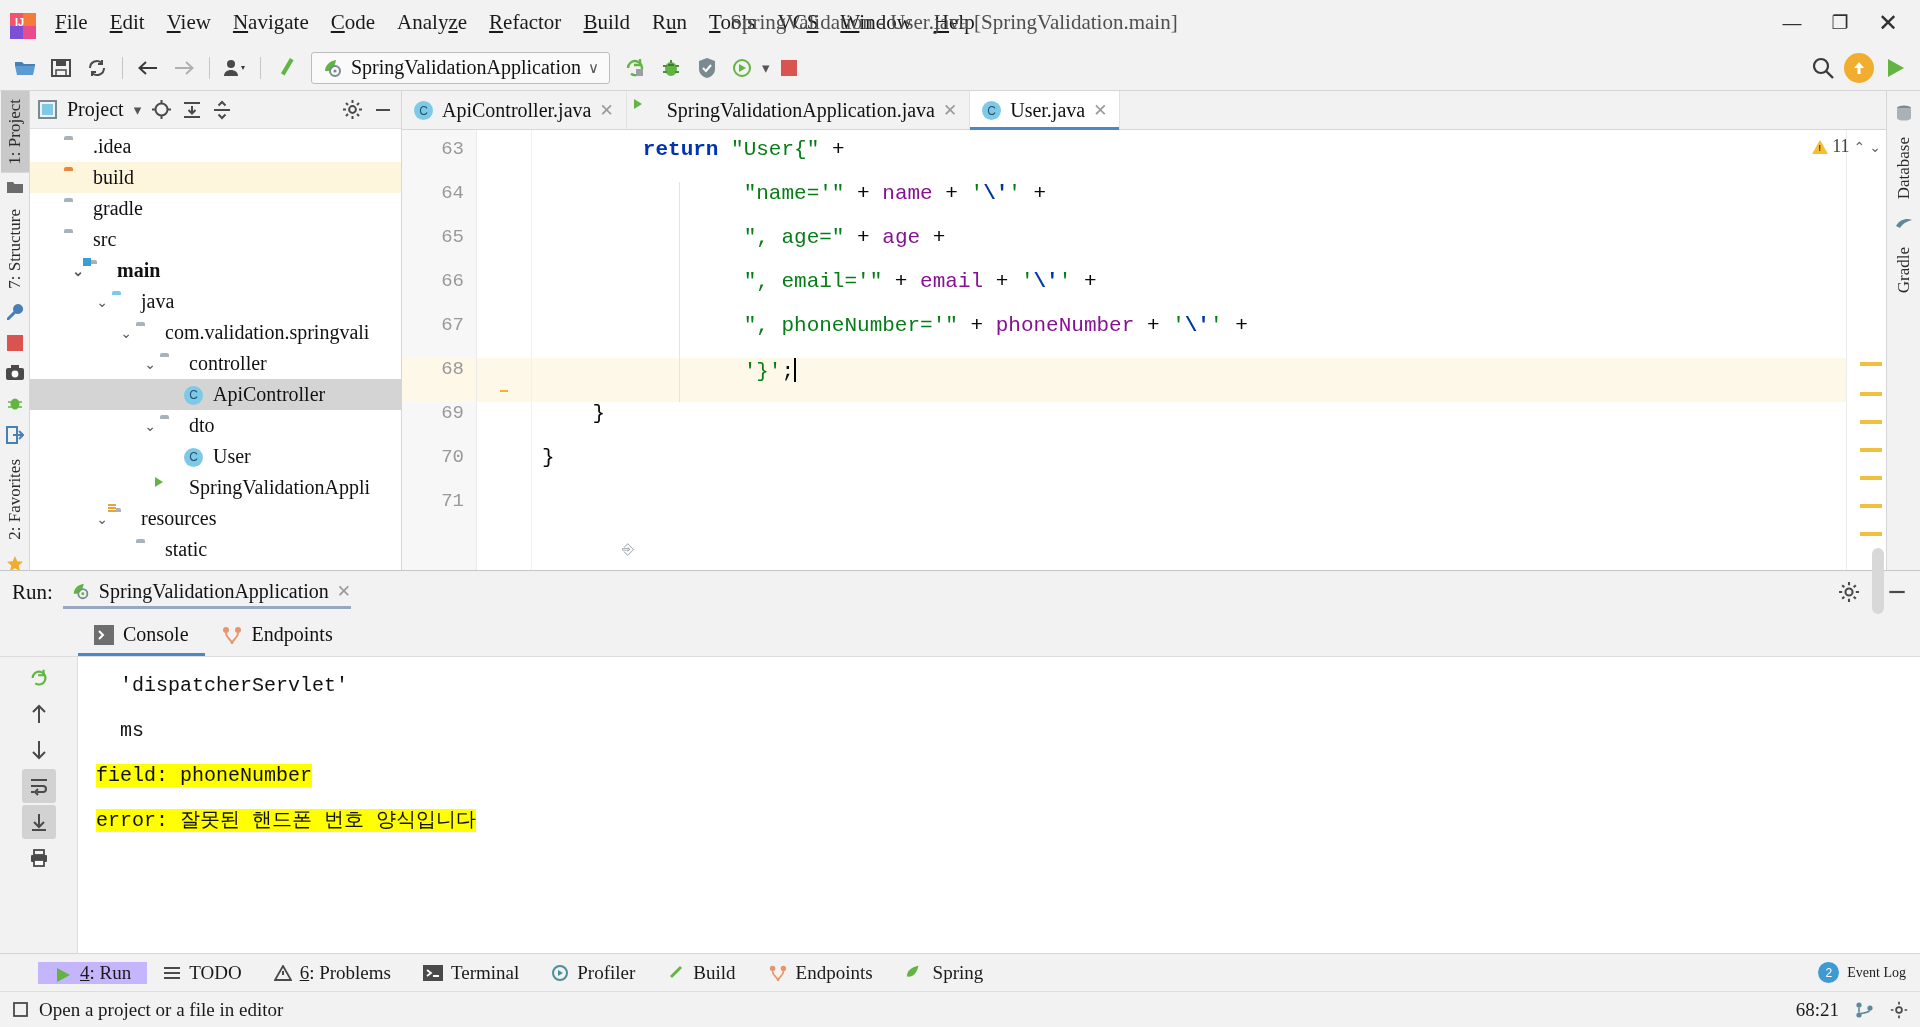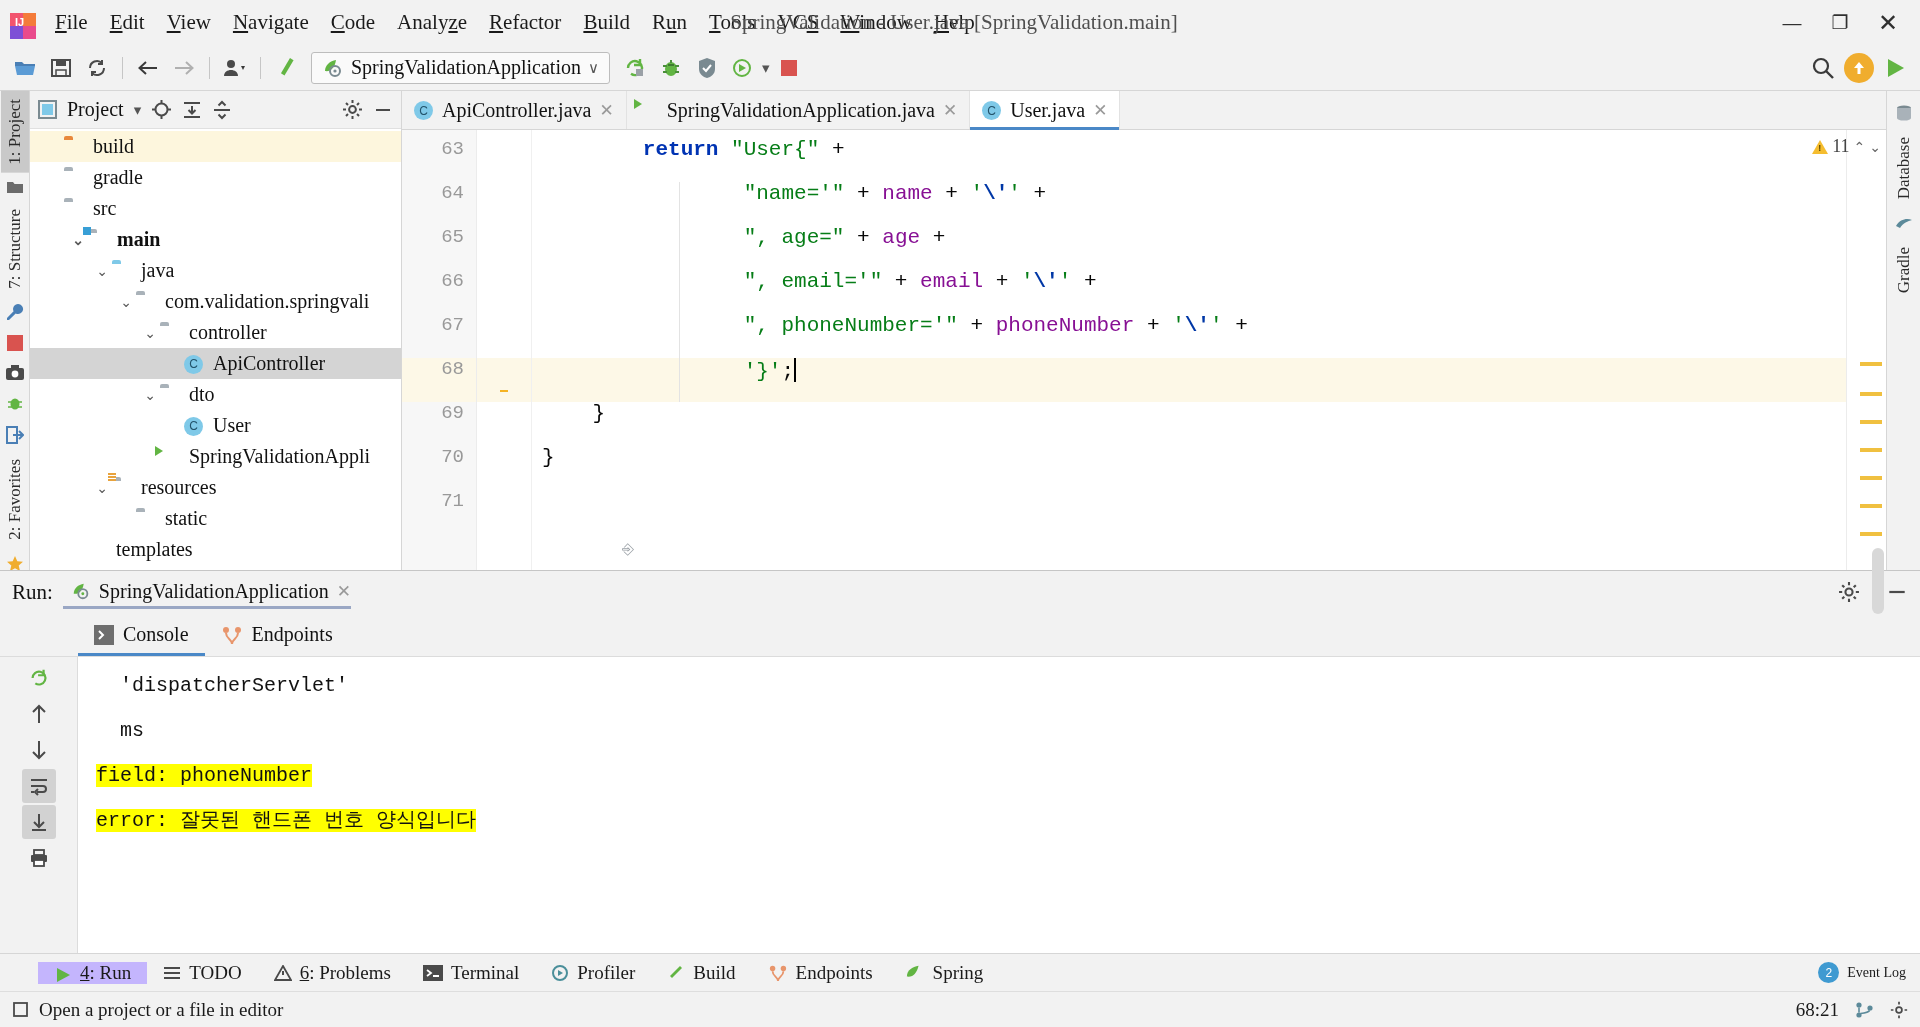--- a/index.html
+++ b/index.html
@@ -434,20 +434,26 @@
               <path d="M10.5 1v3M10.5 17v3M1 10.5h3M17 10.5h3M4 4l2 2M15 15l2 2M17 4l-2 2M6 15l-2 2" stroke="#4a4a4a" stroke-width="2"></path>
             </svg>
         </span>
         <span class="pp-hicon">
           <svg width="20" height="20" viewBox="0 0 20 20">
               <path d="M3 10h14" stroke="#4a4a4a" stroke-width="2"></path>
             </svg>
         </span>
       </div>
       <div class="tree" id="project-tree">
+          <div class="tnode ">
+            <span style="display:inline-block;width:14px"></span>
+            <span class="arrow blank">⌄</span>
+            <span class="ic"><span class="folder"></span></span>
+            <span>.idea</span>
+          </div>
           <div class="tnode hl-build">
             <span style="display:inline-block;width:14px"></span>
             <span class="arrow blank">⌄</span>
             <span class="ic"><span class="folder orange"></span></span>
             <span>build</span>
           </div>
           <div class="tnode ">
             <span style="display:inline-block;width:14px"></span>
             <span class="arrow blank">⌄</span>
             <span class="ic"><span class="folder"></span></span>

